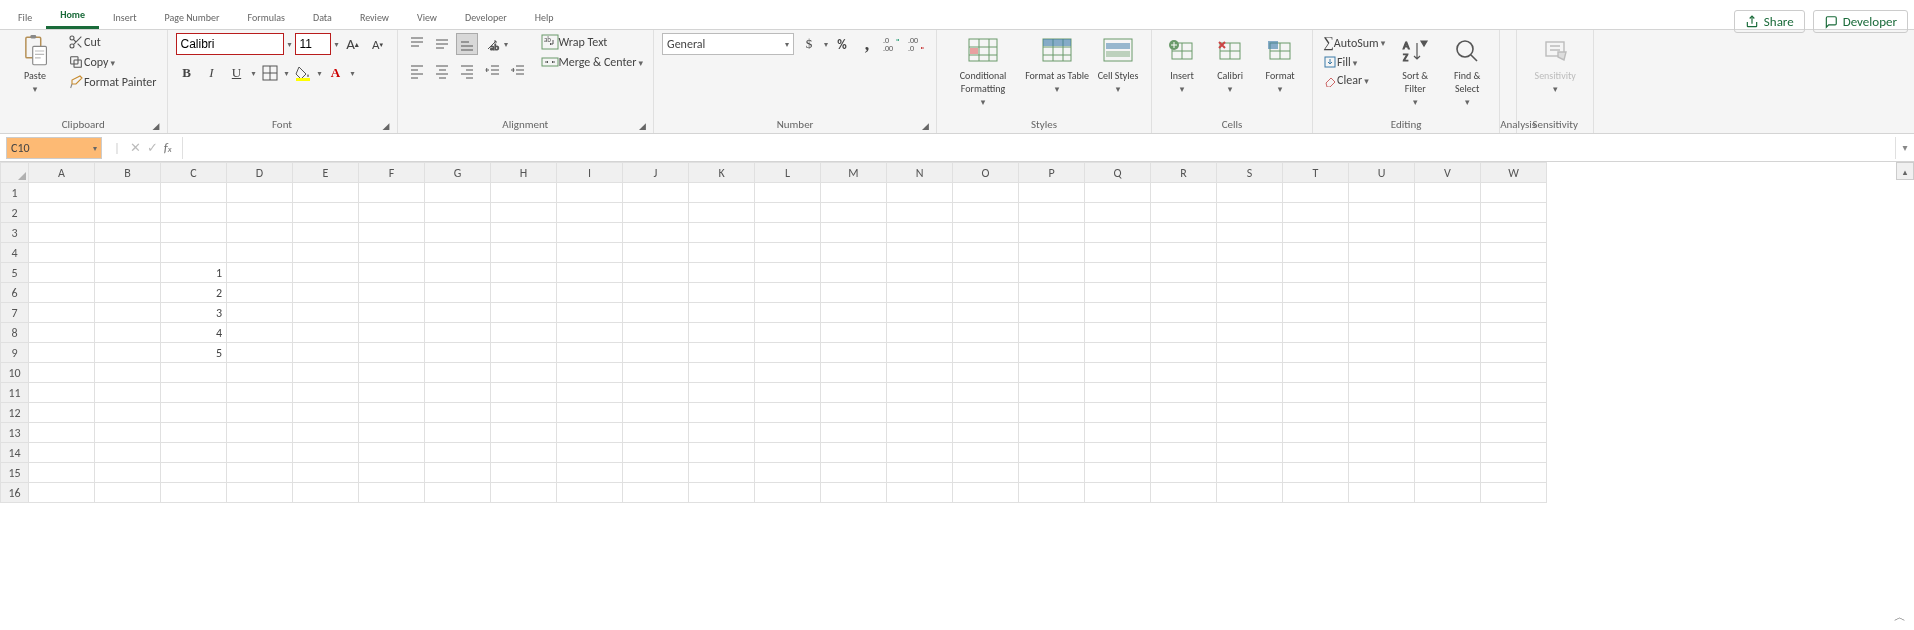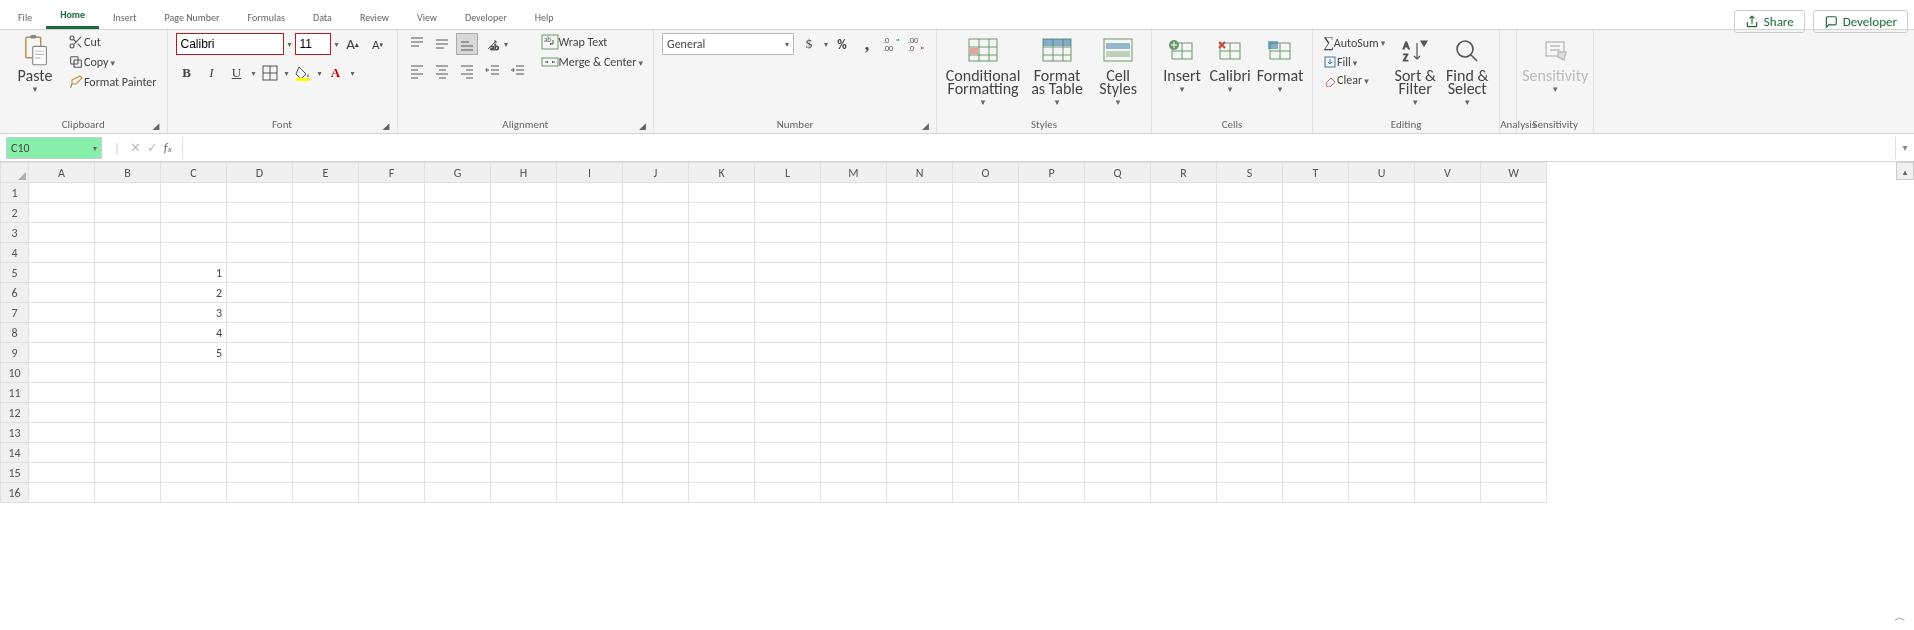--- a/index.html
+++ b/index.html
@@ -12,41 +12,41 @@
   .btn-right { border:1px solid #ccc; border-radius:3px; padding:3px 10px; display:flex; align-items:center; gap:5px; color:#1a6b3a; font-size:13px; cursor:pointer;margin-top:8px; }
   
   .ribbon { display:flex; height:104px; background:#f5f5f5; border-bottom:1px solid #d4d4d4; }
   .group { display:flex; flex-direction:column; align-items:center; padding:3px 8px 0; border-right:1px solid #e0e0e0; position:relative; }
   .group-label { font-size:11px; color:#666; position:absolute; bottom:2px; left:0; right:0; text-align:center; }
   .group-body { flex:1; display:flex; align-items:flex-start; gap:4px; }
   .launcher { position:absolute; bottom:3px; right:4px; width:10px; height:10px; font-size:9px; color:#666; }
   
   .big-btn { display:flex; flex-direction:column; align-items:center; width:54px; cursor:pointer; padding-top:2px; }
   .big-btn .ic { width:32px; height:32px; display:flex; align-items:center; justify-content:center; }
-  .big-btn .lbl { font-size:16px; text-align:center; line-height:13px; margin-top:2px; }
+  .big-btn .lbl { font-size:10px; text-align:center; line-height:13px; margin-top:2px; }
   .big-btn .arrow { font-size:9px; color:#666; margin-top:1px; }
   .stackv { display:flex; flex-direction:column; gap:2px; }
   .sm { display:flex; align-items:center; font-size:12px; cursor:pointer; padding:1px 2px; }
   .sm .arrow { font-size:9px; color:#666; margin-left:2px; }
   
   .fontinput { background:#fff; border:1px solid #b91c1c; height:22px; font-size:12px; padding:0 4px; }
   .fontname { width:108px; }
   .fontsize { width:36px; }
   .row { display:flex; gap:3px; align-items:center; margin-bottom:3px; }
   .icon-btn { width:22px; height:22px; display:flex; align-items:center; justify-content:center; cursor:pointer; }
   .icon-btn.wide { width:30px; }
   .icon-btn.highlight { background:#d8d8d8; border:1px solid #aaa; }
   .split-arrow { font-size:8px; color:#666; margin-left:1px; }
   
   .num-fmt { background:#fff; border:1px solid #bbb; height:22px; width:132px; font-size:12px; padding:0 4px; display:flex; align-items:center; justify-content:space-between; }
   
   .collapse-btn { position:absolute; right:8px; bottom:4px; font-size:12px; cursor:pointer; color:#666; }
   
   .fxbar { display:flex; align-items:center; height:28px; background:#fff; border-bottom:1px solid #d4d4d4; }
-  .namebox { width:96px; border:1px solid #ccc; height:22px; margin:0 0 0 6px; display:flex; align-items:center; justify-content:space-between; padding:0 4px; font-size:12px; background:#86efac;}
+  .namebox { width:96px; border:1px solid #ccc; height:22px; margin:0 0 0 6px; display:flex; align-items:center; justify-content:space-between; padding:0 4px; font-size:12px; background:#fdba74;}
   .fxbtns { display:flex; gap:6px; padding:0 10px; align-items:center; color:#aaa; }
   .fxinput { flex:1; height:22px; border:1px solid #e0e0e0; border-top:none; border-bottom:none; padding:0 6px; font-size:12px; }
   .fxexpand { width:18px; text-align:center; color:#888; cursor:pointer; font-size:10px;}
 
   .grid-wrap { position:relative; }
   .grid { border-collapse:collapse; table-layout:fixed; }
   .grid td, .grid th { border:1px solid #e0e0e0; height:20px; font-size:12px; color:#444; background:#fff; }
   .grid th { background:#f0f0f0; font-weight:normal; text-align:center; color:#555; }
   .corner { width:28px; background:#f0f0f0; border:1px solid #ccc; position:relative; }
   .corner::after { content:""; position:absolute; bottom:2px; right:2px; width:0; height:0; border-style:solid; border-width:0 0 8px 8px; border-color:transparent transparent #b0b0b0 transparent; }

